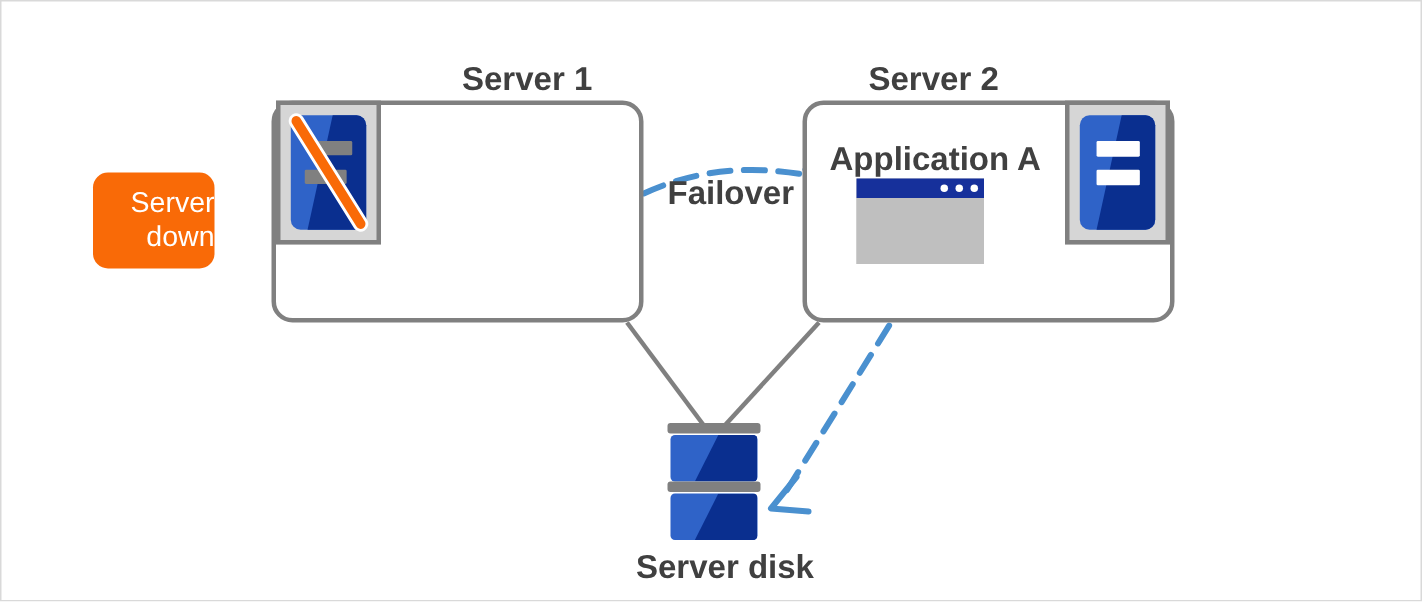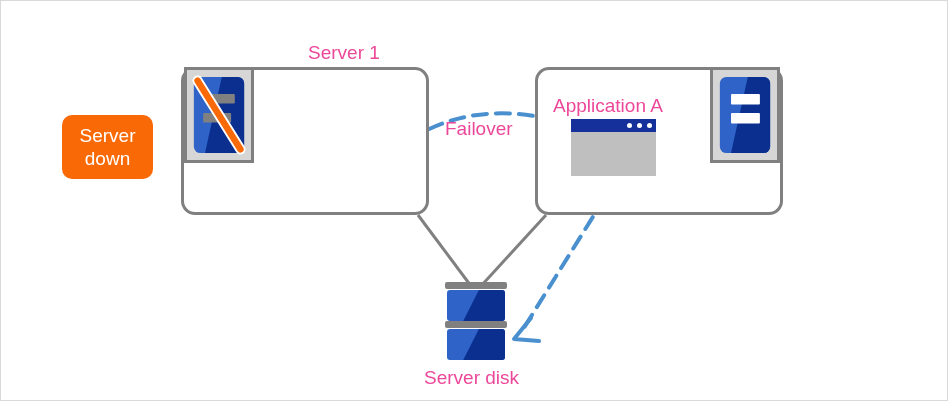--- a/index.html
+++ b/index.html
@@ -21,46 +21,47 @@
   }
   #vector-layer {
     position: absolute;
     left: 0;
     top: 0;
     width: 948px;
     height: 401px;
   }
   .lbl {
     position: absolute;
-    color: #ec4899;
-    font-size: 19px;
+    color: #404040;
+    font-size: 22px;
     line-height: 22px;
     white-space: nowrap;
+    font-weight: bold;
   }
   #label-server1 { left: 307px; top: 41px; }
   #label-server2 { left: 578px; top: 41px; }
   #label-failover { left: 444px; top: 81px; margin-top: 36px; }
   #label-application-a { left: 552px; top: 94px; }
   #label-shared-disk { left: 423px; top: 366px; }
 
   #server-down-badge {
     position: absolute;
     left: 61px;
     top: 114px;
-    width: 91px;
+    width: 81px;
     height: 64px;
     background: #f96a07;
     border-radius: 10px;
     color: #ffffff;
     font-size: 19px;
     line-height: 23px;
     text-align: center;
     display: flex;
     flex-direction: column;
-    align-items: center;
+    align-items: flex-end;
     justify-content: center;
   }
 
   .server-box {
     position: absolute;
     border: 3px solid #808080;
     border-radius: 14px;
     background: #ffffff;
     box-sizing: border-box;
   }
@@ -189,20 +190,21 @@
         <rect x="2" y="2" width="54" height="80" rx="7" fill="#2f63c8"></rect>
         <path d="M32 2 H49 A7 7 0 0 1 56 9 V75 A7 7 0 0 1 49 82 H14 Z" fill="#0a2f8f"></path>
         <rect x="16" y="20" width="30" height="10" rx="1" fill="#808080"></rect>
         <rect x="12" y="40" width="30" height="10" rx="1" fill="#808080"></rect>
         <line x1="6" y1="6" x2="52" y2="78" stroke="#ffffff" stroke-width="11" stroke-linecap="round"></line>
         <line x1="6" y1="6" x2="52" y2="78" stroke="#f96a07" stroke-width="7" stroke-linecap="round"></line>
       </svg>
     </div>
   </div>
 
+  <div class="lbl" id="label-server2">Server 2</div>
   <div class="server-box" id="server2-box"></div>
   <div class="server-icon" id="server2-icon">
     <div class="server-icon-inner">
       <svg width="100%" height="100%" viewBox="0 0 58 84" preserveAspectRatio="none">
         <rect x="2" y="2" width="54" height="80" rx="7" fill="#2f63c8"></rect>
         <path d="M32 2 H49 A7 7 0 0 1 56 9 V75 A7 7 0 0 1 49 82 H14 Z" fill="#0a2f8f"></path>
         <rect x="14" y="20" width="31" height="11" rx="1" fill="#ffffff"></rect>
         <rect x="14" y="40" width="31" height="11" rx="1" fill="#ffffff"></rect>
       </svg>
     </div>

